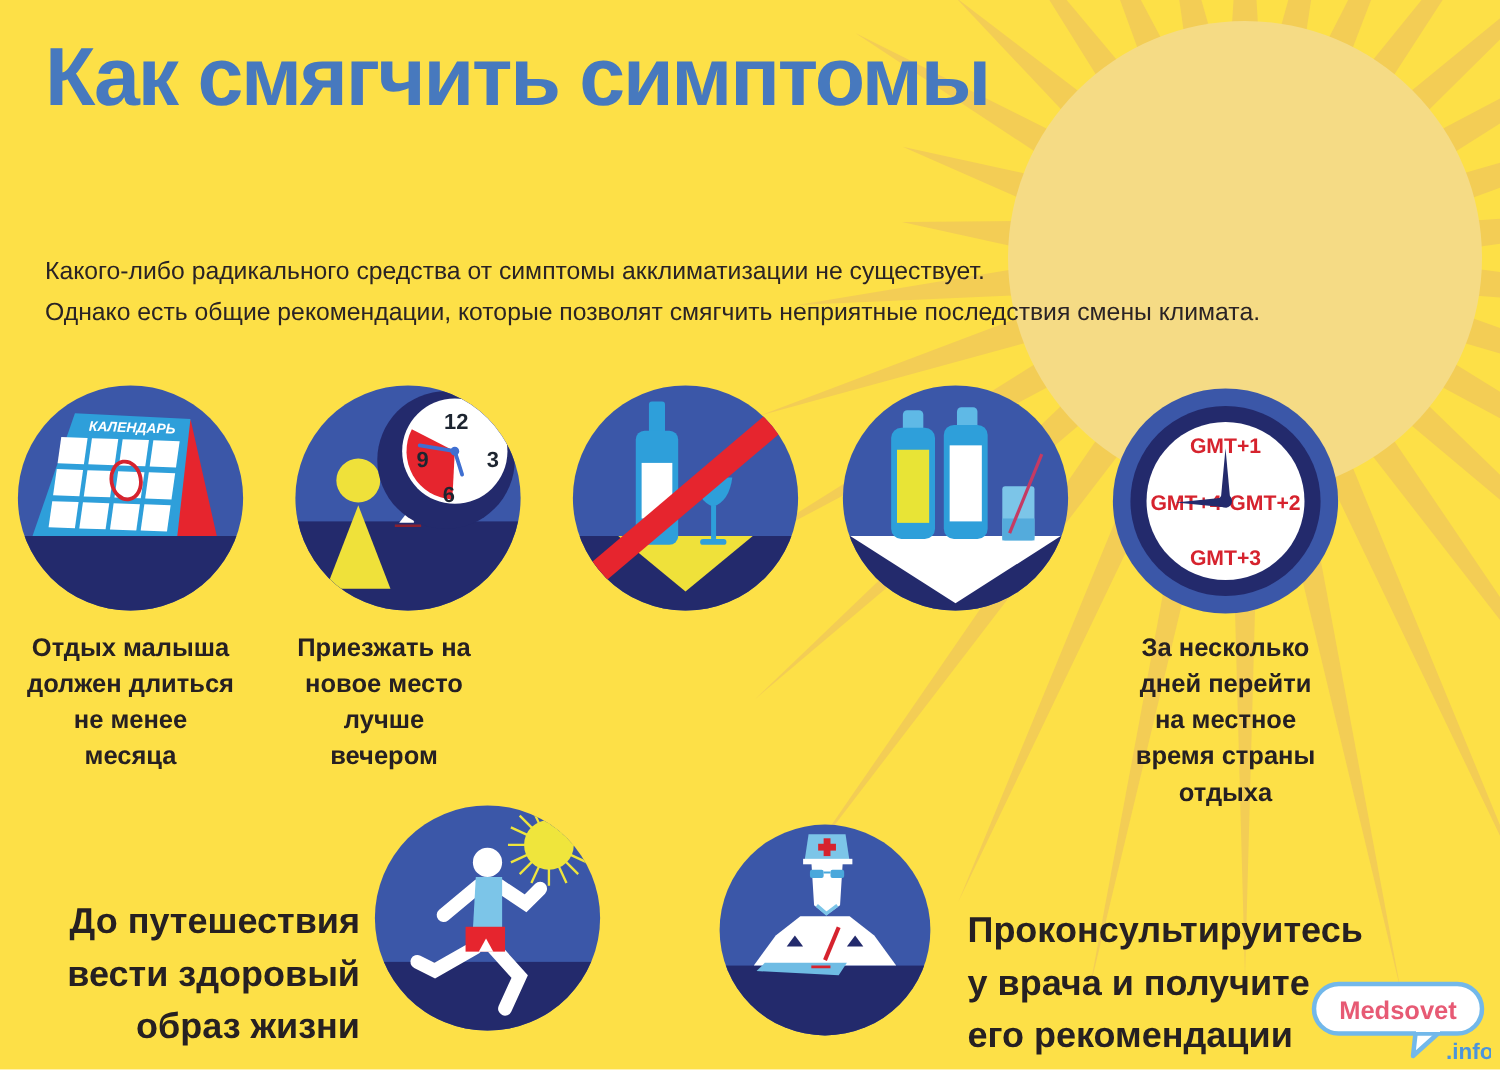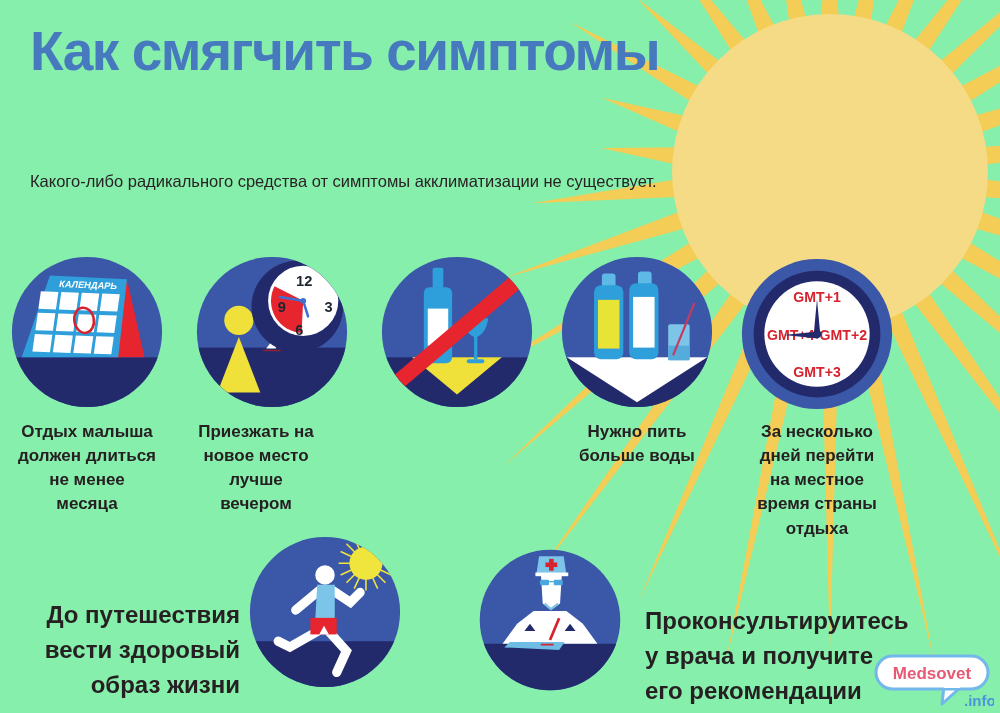--- a/index.html
+++ b/index.html
@@ -1,17 +1,17 @@
 <!DOCTYPE html>
 <html><head>
 <meta charset="utf-8">
 <style>
   html,body{margin:0;padding:0;background:#fff;}
   #poster{
-    position:relative;width:1000px;height:713px;overflow:hidden;background:#86efac;
+    position:relative;width:1000px;height:713px;overflow:hidden;background:#fde047;
     font-family:"Liberation Sans","DejaVu Sans",sans-serif;
   }
   #sunlayer{position:absolute;left:0;top:0;width:1000px;height:713px;z-index:0;}
   .layer{position:absolute;z-index:1;}
   #title{
     left:30px;top:22px;width:820px;
     font-size:55px;line-height:1.06;font-weight:700;letter-spacing:-1.5px;
     color:#4779BE;
   }
   #intro{
@@ -70,20 +70,21 @@
       </g>
       <circle cx="830" cy="172" r="158" fill="#F5DB85"></circle>
     </g>
   </svg>
 
   <div id="title" class="layer">
     <div>Как смягчить симптомы</div>
   </div>
   <div id="intro" class="layer">
     <div>Какого-либо радикального средства от симптомы акклиматизации не существует.</div>
+    <div>Однако есть общие рекомендации, которые позволят смягчить неприятные последствия смены климата.</div>
   </div>
 
   <svg class="circle-svg" style="left:9px;top:254px" width="156" height="156" viewBox="0 0 160 160">
     <defs>
         <clipPath id="c1">
           <circle cx="80" cy="80" r="77"></circle>
         </clipPath>
       </defs>
     <g clip-path="url(#c1)">
       <rect width="160" height="160" fill="#3B57A8"></rect>
@@ -197,22 +198,20 @@
   </svg>
 
   <div class="caption" style="left:-3px;top:420px;width:180px">Отдых малыша
 должен  длиться
 не менее
 месяца</div>
   <div class="caption" style="left:166px;top:420px;width:180px">Приезжать на
 новое место
 лучше
 вечером</div>
-  <div class="caption" style="left:547px;top:420px;width:180px">Нужно пить
-больше воды</div>
   <div class="caption" style="left:727px;top:420px;width:180px">За несколько
 дней перейти
 на местное
 время страны
 отдыха</div>
 
   <svg class="circle-svg" style="left:247px;top:534px" width="156" height="156" viewBox="0 0 160 160">
     <defs>
         <clipPath id="c6">
           <circle cx="80" cy="80" r="77"></circle>

